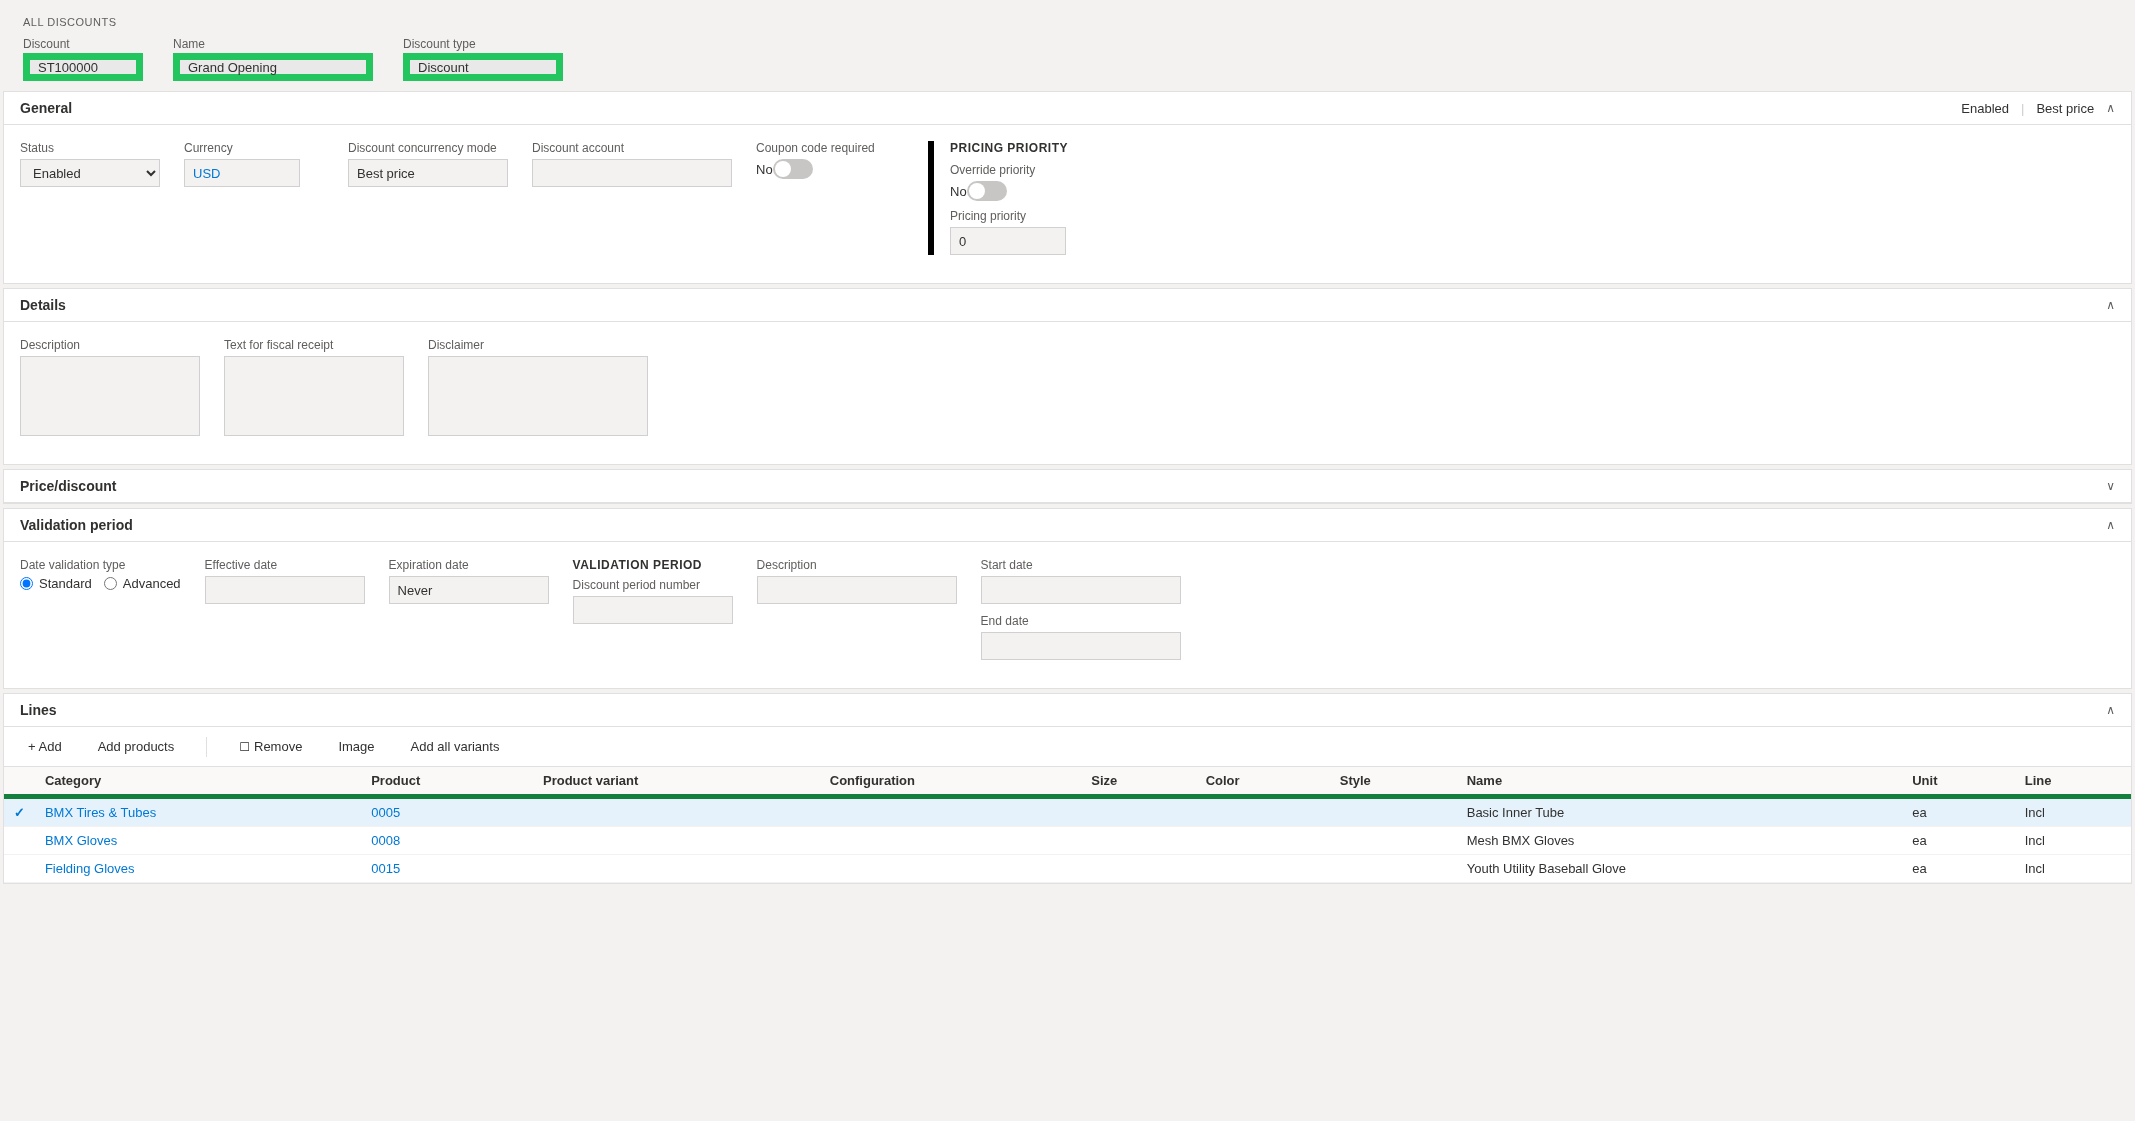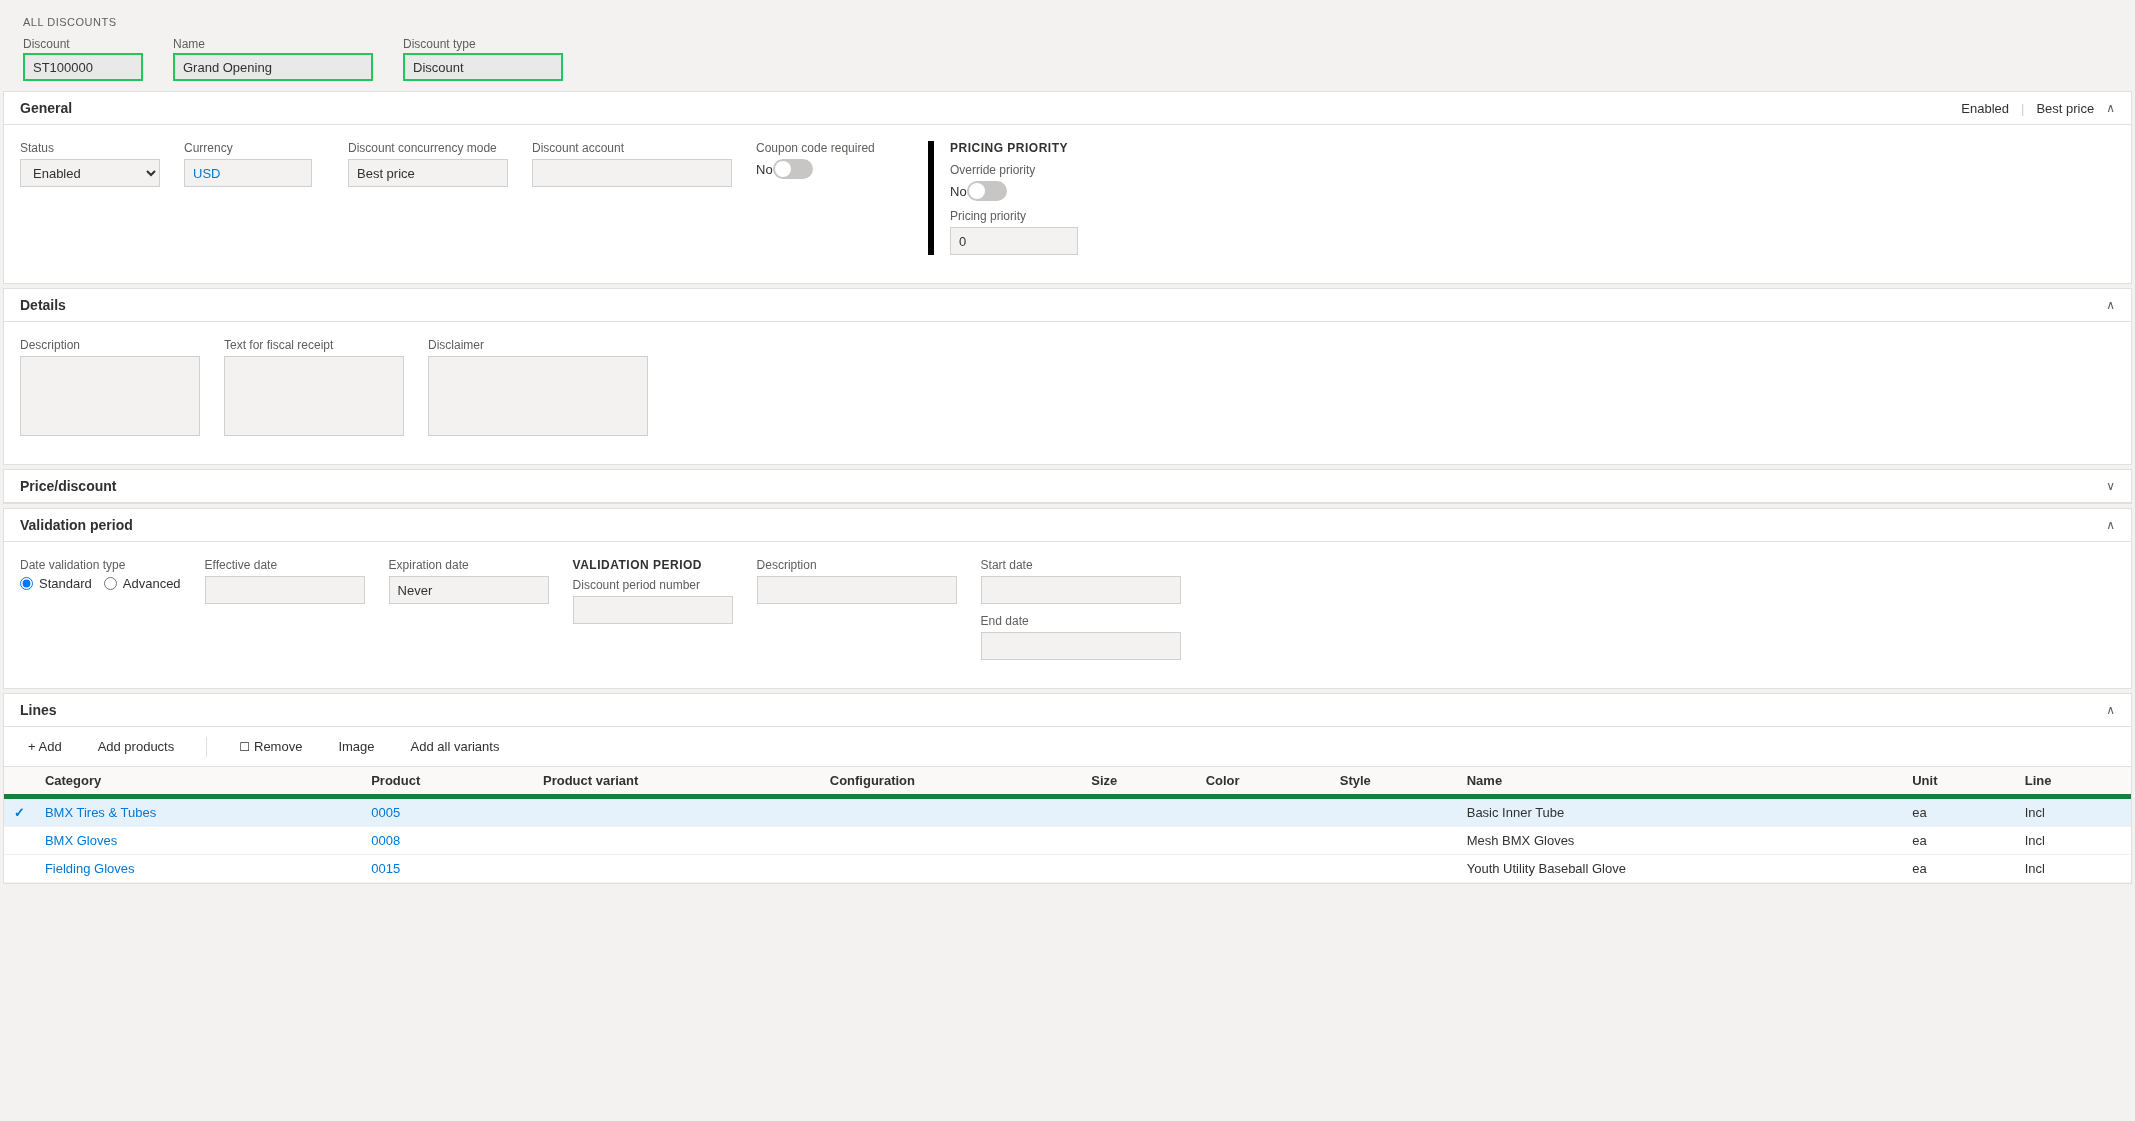--- a/index.html
+++ b/index.html
@@ -39,21 +39,21 @@
       font-size: 12px;
       color: #605e5c;
       margin-bottom: 2px;
     }
     .header-field-value {
       font-size: 13px;
       color: #323130;
       background: #e9e9e9;
       padding: 4px 8px;
       min-width: 120px;
-      border: 2px solid #22c55e;
+      border: 7px solid #22c55e;
       height: 28px;
       display: flex;
       align-items: center;
     }
     .section {
       background: #fff;
       margin: 0 0 4px 0;
       border: 1px solid #e0e0e0;
     }
     .section-header {
@@ -246,21 +246,21 @@
       cursor: pointer;
     }
     .checkbox-cell {
       width: 30px;
       text-align: center;
     }
     .check-mark {
       color: #0078d4;
       font-weight: bold;
     }
-    .field-w120 { width: 128px; }
+    .field-w120 { width: 116px; }
     .field-w160 { width: 160px; }
     .field-w200 { width: 200px; }
   </style>
 </head>
 <body>
 
 <div class="page-container">
 
   <div class="breadcrumb-bar">
     <span class="breadcrumb-text">ALL DISCOUNTS</span>

